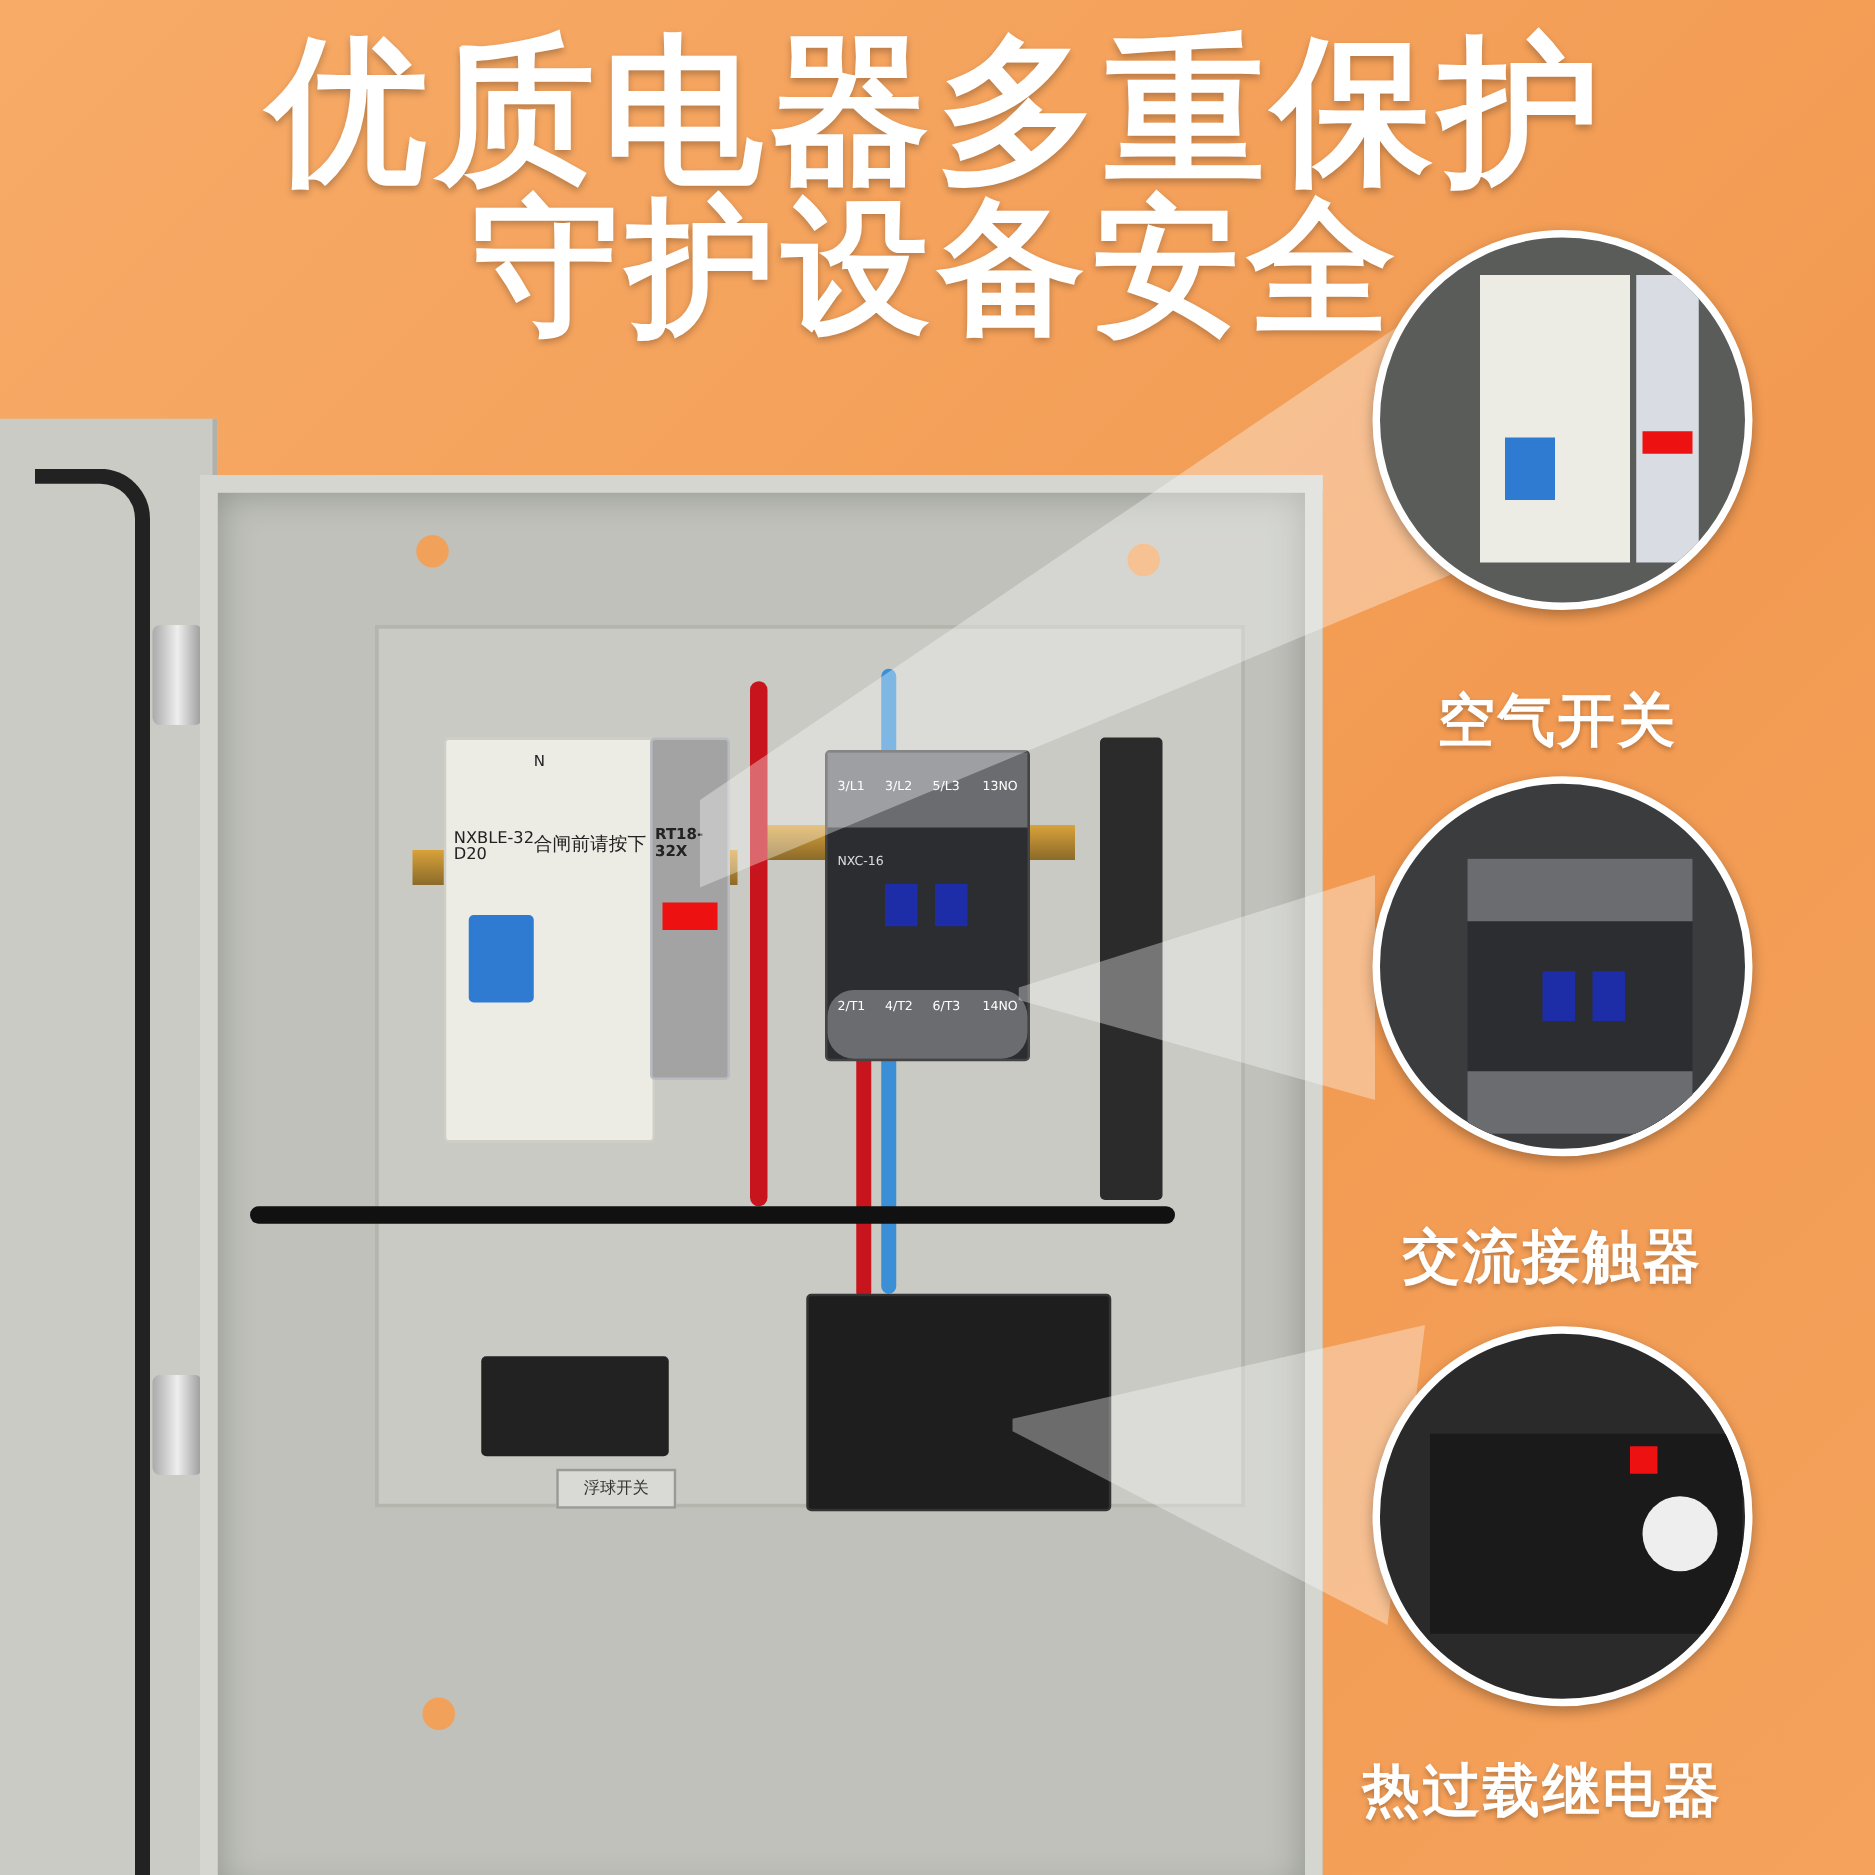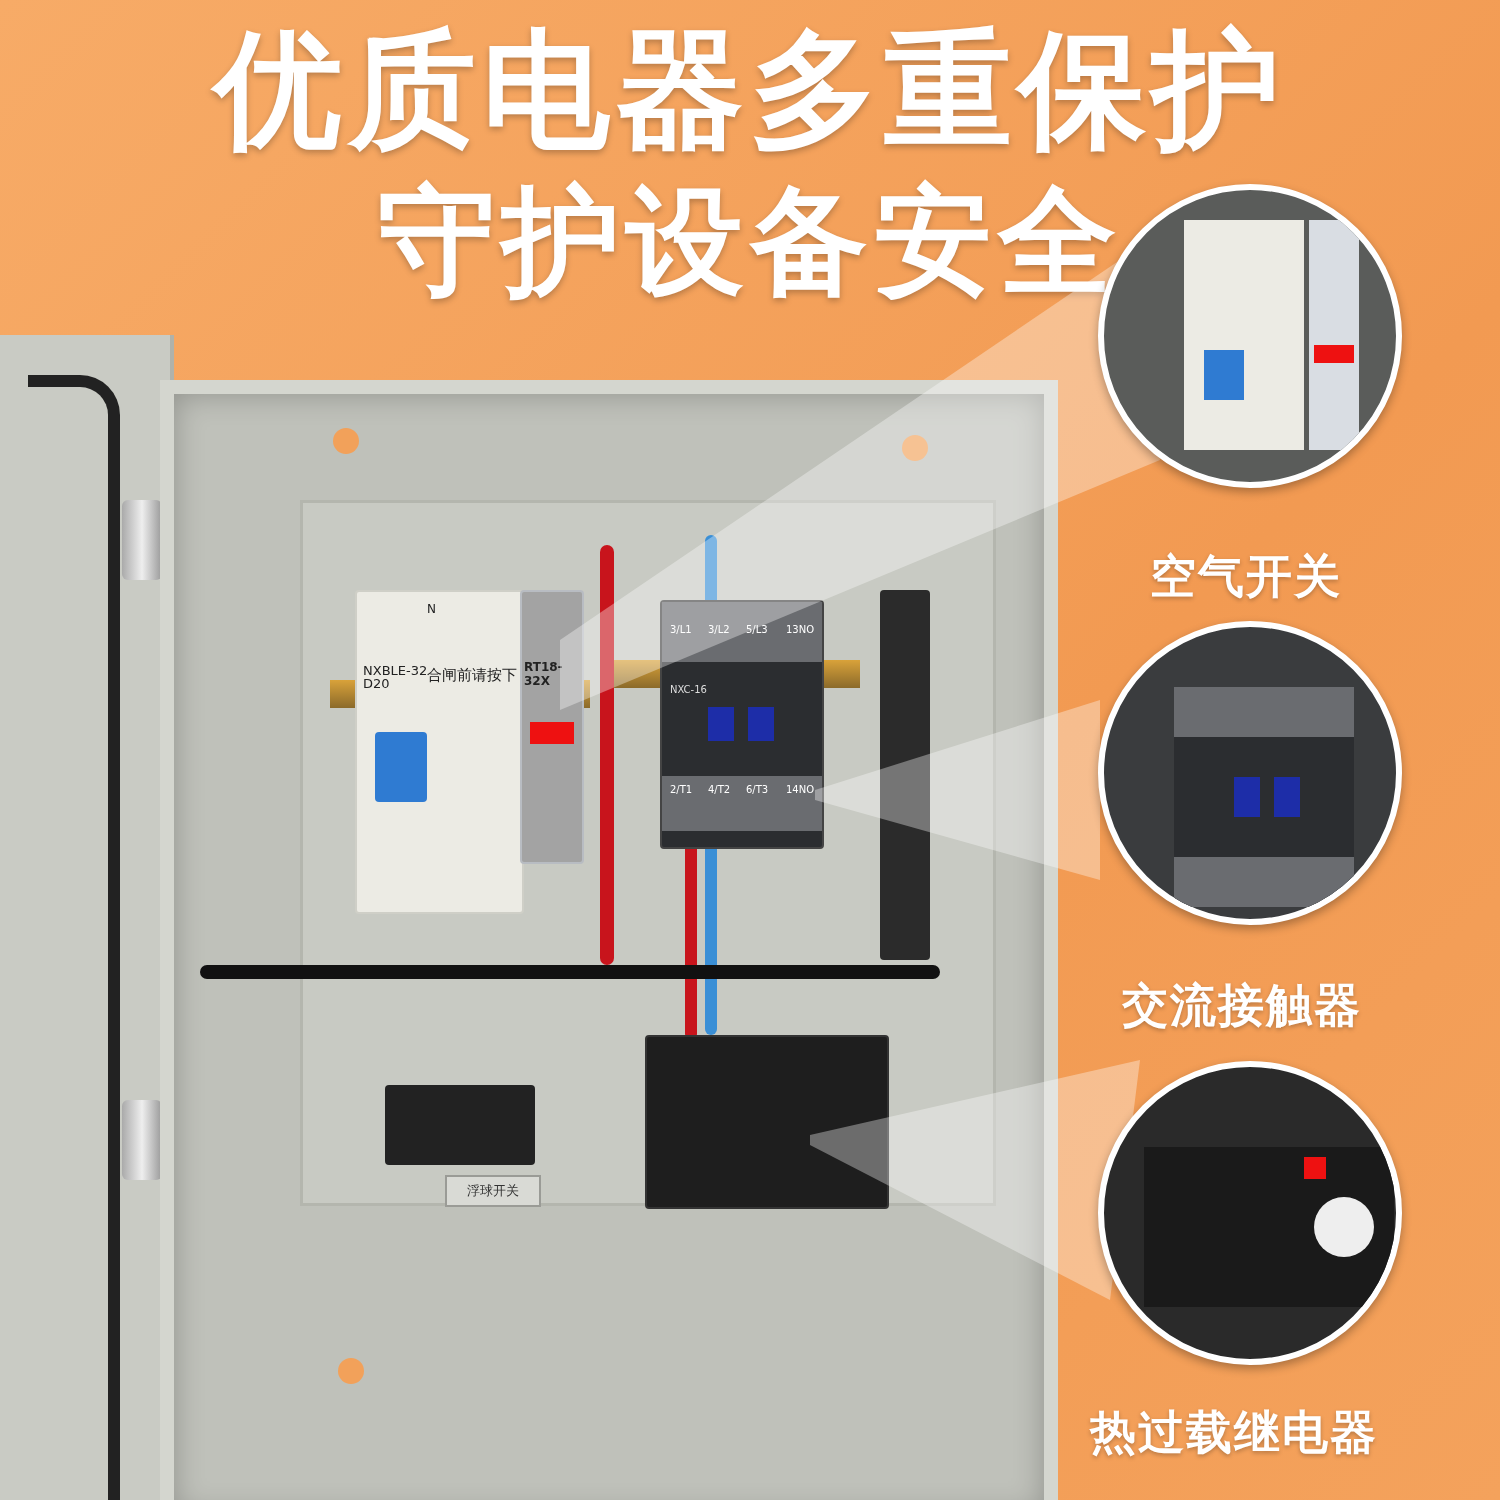--- a/index.html
+++ b/index.html
@@ -1,39 +1,39 @@
 <!DOCTYPE html>
 <html><head>
 <meta charset="utf-8">
 <style>
   html,body{margin:0;padding:0;}
   body{width:1500px;height:1500px;overflow:hidden;background:#f5a35e;font-family:"DejaVu Sans",sans-serif;position:relative;}
   .bg{position:absolute;inset:0;background:linear-gradient(135deg,#f7ab67 0%,#f29a52 60%,#f4a25c 100%);}
   .headline{position:absolute;left:0;right:0;text-align:center;color:#fff;font-weight:bold;letter-spacing:6px;text-shadow:0 3px 6px rgba(0,0,0,0.25);}
   .h1{top:30px;font-size:128px;line-height:140px;font-family:Liberation Mono, monospace;}
-  .h2{top:176px;font-size:118px;line-height:130px;}
+  .h2{top:148px;font-size:118px;line-height:130px;}
 
   
   .door{position:absolute;left:0;top:335px;width:170px;height:1165px;background:#c9cbc4;border-right:4px solid #b0b2aa;}
   .door-gasket{position:absolute;left:28px;top:375px;width:80px;height:1125px;border:12px solid #222;border-left:none;border-radius:0 40px 0 0;}
   .hinge{position:absolute;left:122px;width:40px;height:80px;background:linear-gradient(90deg,#aaa,#eee,#999);border-radius:6px;}
   .cabinet{position:absolute;left:160px;top:380px;width:870px;height:1120px;background:#bfc1ba;border:14px solid #d4d6cf;border-bottom:none;box-shadow:inset 0 0 30px rgba(0,0,0,0.25);}
   .backplate{position:absolute;left:300px;top:500px;width:690px;height:700px;background:#c8cac3;border:3px solid #b4b6ae;}
   .dot{position:absolute;width:26px;height:26px;border-radius:50%;background:#f2a15a;}
   .din-rail{position:absolute;height:28px;background:linear-gradient(#d9a23a,#8b6a2a);}
   .component{position:absolute;border-radius:4px;}
   .breaker{left:355px;top:590px;width:165px;height:320px;background:#ecebe4;border:2px solid #cfcfc7;}
   .breaker-label{position:absolute;left:6px;top:72px;font-size:11px;color:#222;line-height:13px;}
   .blue-toggle{position:absolute;left:18px;top:140px;width:52px;height:70px;background:#2f7bd2;border-radius:4px;}
   .fuse{left:520px;top:590px;width:60px;height:270px;background:#a3a3a3;border:2px solid #b8bcc2;}
   .fuse-label{position:absolute;left:2px;top:68px;font-size:12px;font-weight:bold;color:#222;}
   .fuse-red{position:absolute;left:8px;top:130px;width:44px;height:22px;background:#e11;}
   .contactor{left:660px;top:600px;width:160px;height:245px;background:#2b2d30;border:2px solid #444;}
   .contactor-top{position:absolute;left:0;top:0;width:100%;height:60px;background:#6a6c70;}
-  .contactor-bot{position:absolute;left:0;bottom:16px;width:100%;height:55px;background:#6a6c70;}
+  .contactor-bot{position:absolute;left:0;bottom:0;width:100%;height:55px;background:#6a6c70;border-radius:21px;}
   .term-label{position:absolute;font-size:10px;color:#fff;}
   .contactor-name{position:absolute;left:8px;top:82px;font-size:10px;color:#ddd;}
   .contactor-btn{position:absolute;top:105px;width:26px;height:34px;background:#1d2da8;}
   .overload{left:645px;top:1035px;width:240px;height:170px;background:#1e1e1e;border:2px solid #333;}
   .terminal-strip{left:385px;top:1085px;width:150px;height:80px;background:#222;}
   .float-label{position:absolute;left:445px;top:1175px;width:92px;height:28px;background:#d9dad5;border:2px solid #9a9b96;font-size:13px;color:#333;text-align:center;line-height:28px;}
   .ground-bar{left:880px;top:590px;width:50px;height:370px;background:#2b2b2b;}
   .wire{position:absolute;border-radius:10px;}
 
   

